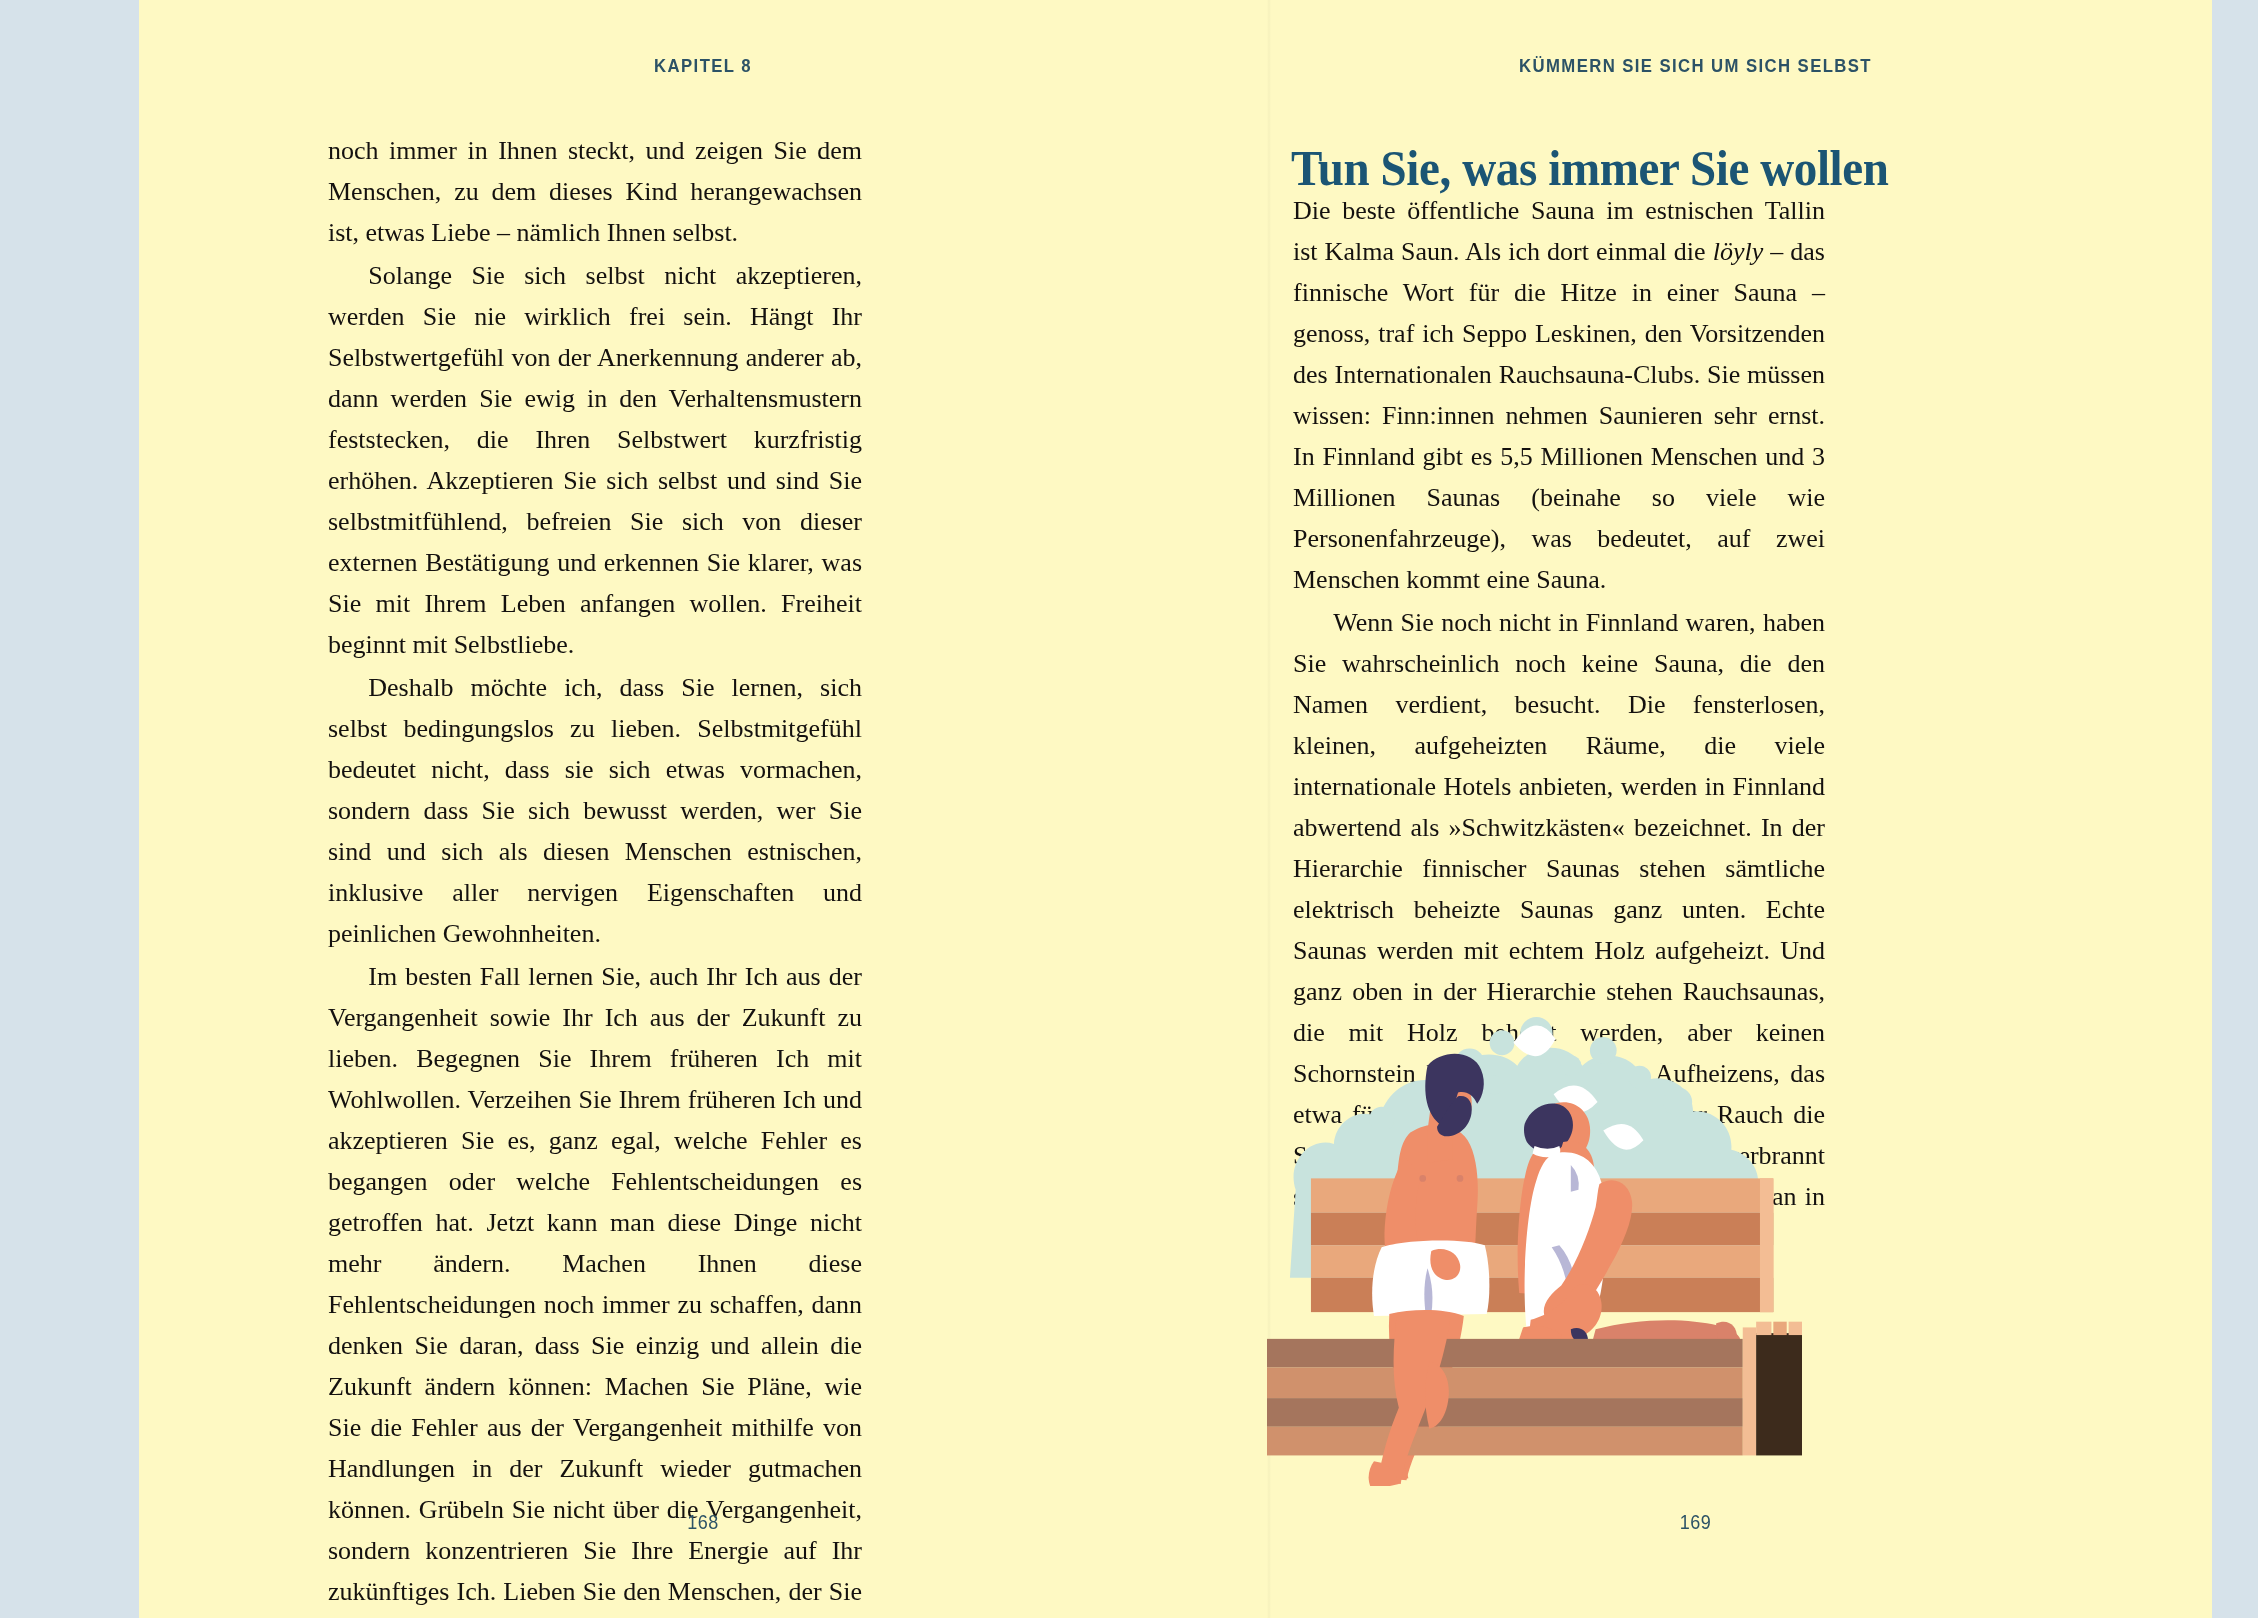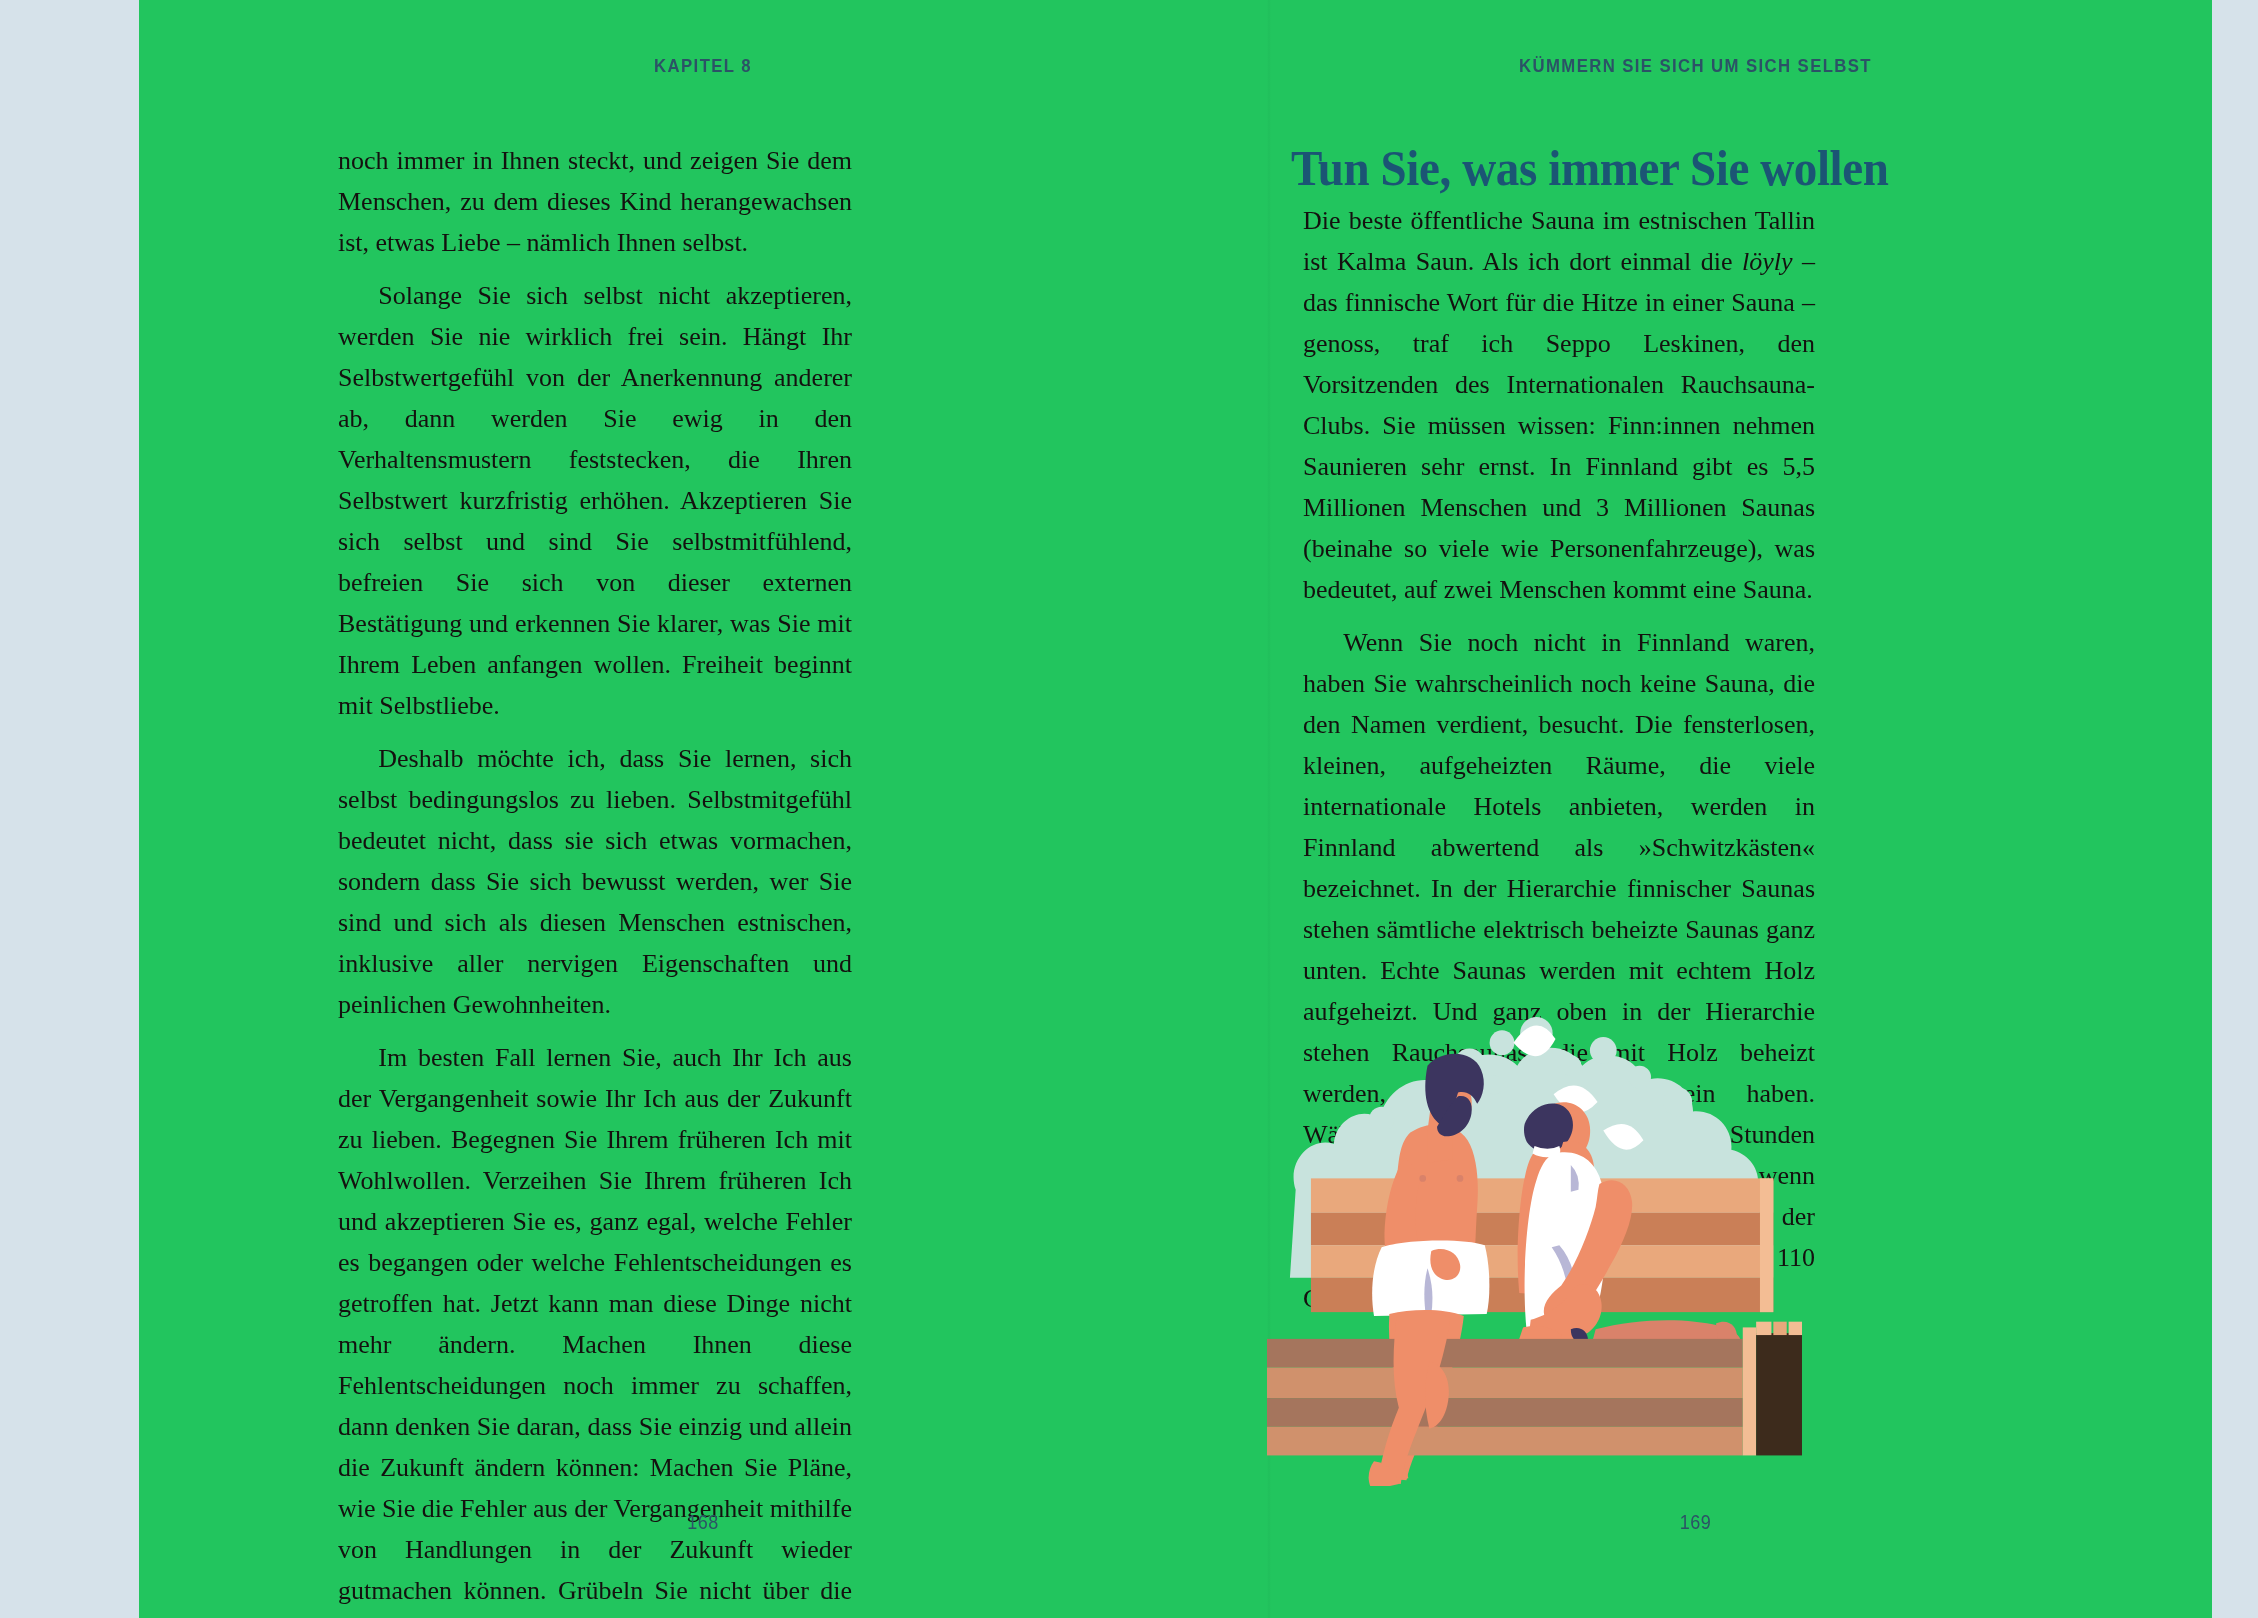--- a/index.html
+++ b/index.html
@@ -14,21 +14,21 @@
     overflow: hidden;
   }
 
   
   .sheet {
     position: absolute;
     left: 139px;
     top: 0;
     width: 2073px;
     height: 1618px;
-    background: #22c55e;
+    background: #fef9c3;
   }
   .gutter-shadow {
     position: absolute;
     left: 1128px;
     top: 0;
     width: 3.8px;
     height: 1618px;
     background: linear-gradient(to right, rgba(0,0,0,0.0), rgba(0,0,0,0.03), rgba(0,0,0,0.0));
   }
 
@@ -61,21 +61,21 @@
     font-size: 26px;
     line-height: 41px;
     color: #14110f;
     text-align: justify;
     text-justify: inter-word;
     hyphens: manual;
   }
   .textcol.left-col  { left: 187px; top: 128px;  width: 538px; }
   .textcol.right-col { left: 1152px; top: 188px; width: 536px; }
 
-  .textcol p { margin: 12px; }
+  .textcol p { margin: 2px; }
   .textcol p + p { text-indent: 1.55em; }
   .textcol p:last-child { text-align: justify; }
 
   
   .textcol p { text-align-last: left; }
 
   em { font-style: italic; }
 
   
   .chapter-title {

